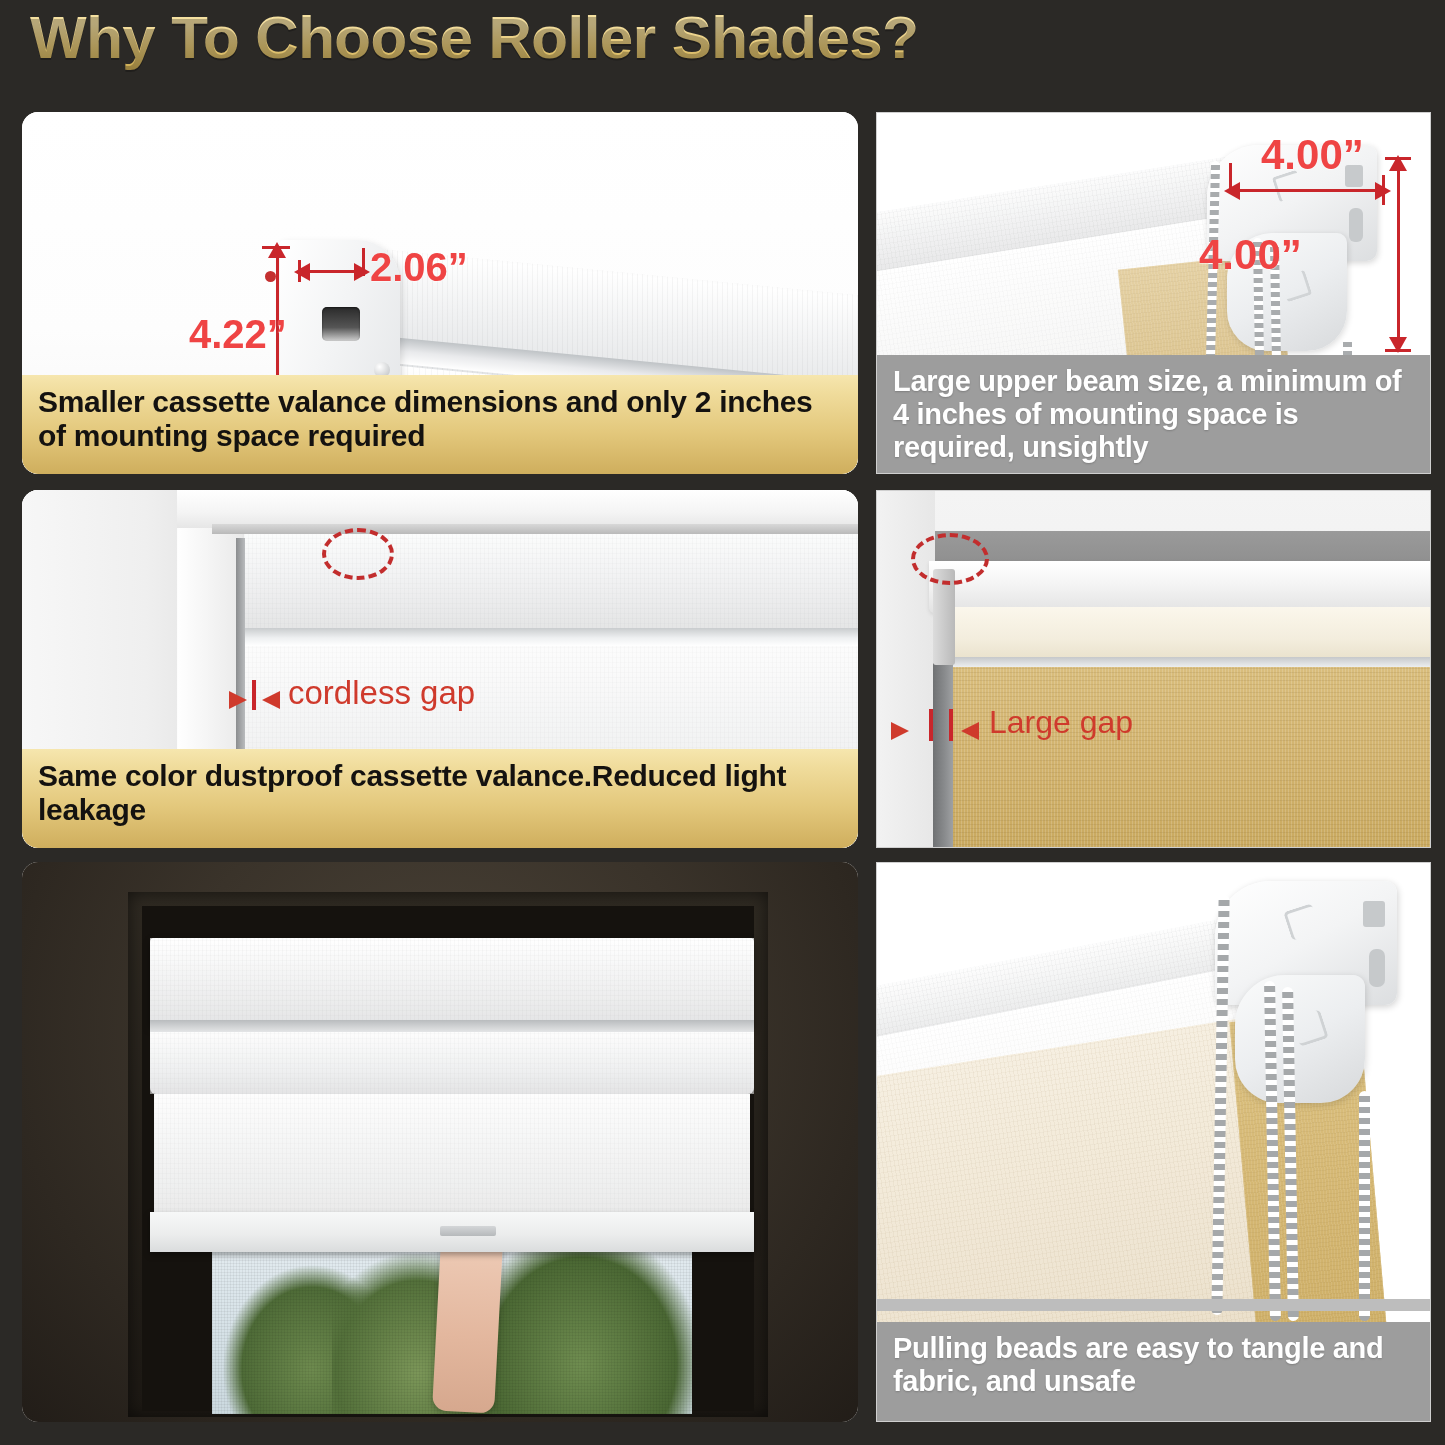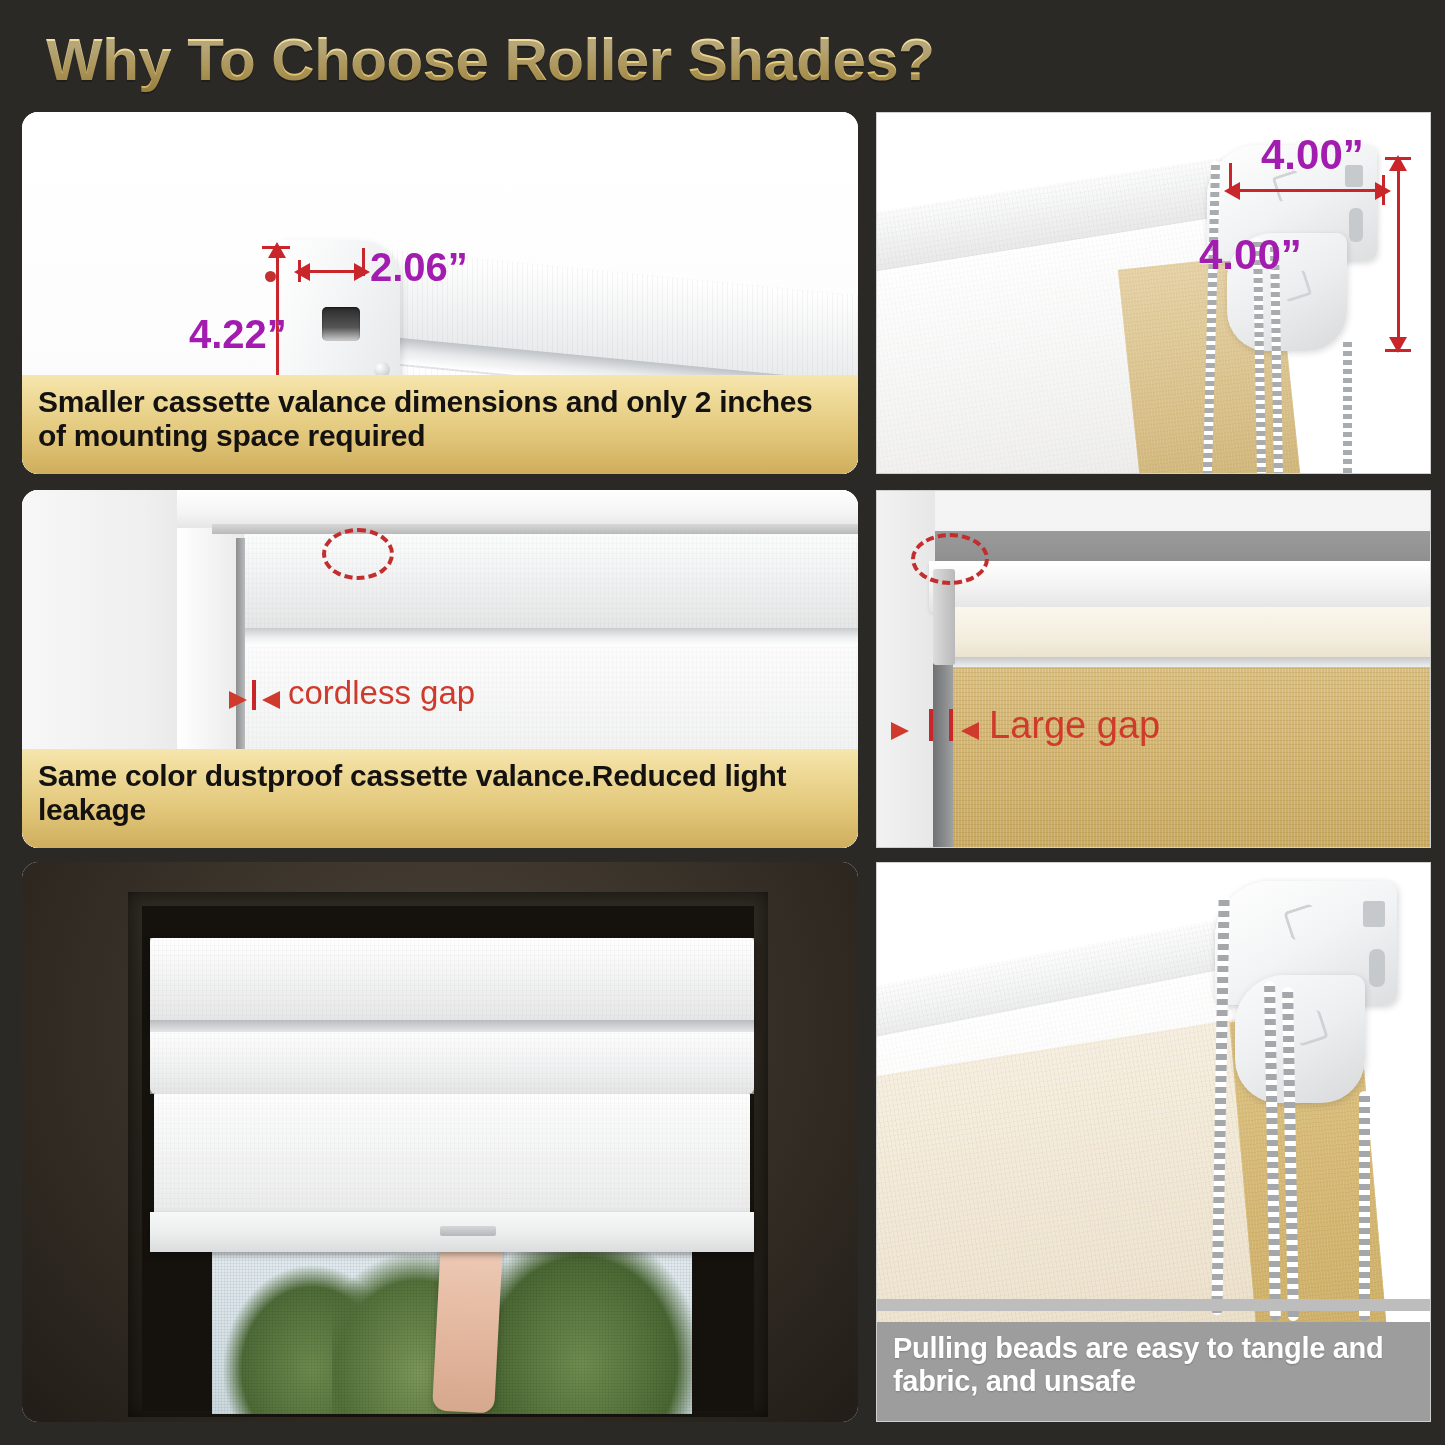--- a/index.html
+++ b/index.html
@@ -16,35 +16,34 @@
     position: relative;
     width: 1445px;
     height: 1445px;
     background: #2b2926;
   }
 
   
   #page-title {
     position: absolute;
     left: 30px;
-    top: 26px;
+    top: 4px;
     width: 1000px;
     height: 68px;
     font-size: 60px;
     font-weight: bold;
     letter-spacing: -0.5px;
     line-height: 68px;
     white-space: nowrap;
     background: linear-gradient(180deg, #f7e3a0 0%, #f3deA0 30%, #e5c877 62%, #c8a74e 100%);
     -webkit-background-clip: text;
     background-clip: text;
     color: transparent;
     -webkit-text-fill-color: transparent;
     text-shadow: 0 2px 0 rgba(0,0,0,0.25);
-    margin-left: 16px;
   }
 
   
   .panel {
     position: absolute;
     overflow: hidden;
     background: #ffffff;
   }
   .panel.left  { border-radius: 16px; }
   .panel.right { border-radius: 0; border: 1px solid #cfcfcf; }
@@ -101,21 +100,21 @@
     position: absolute; inset: 0;
     background:
       repeating-linear-gradient(0deg, rgba(120,92,40,0.12) 0 1px, rgba(255,255,255,0) 1px 4px),
       repeating-linear-gradient(90deg, rgba(255,255,255,0.16) 0 1px, rgba(255,255,255,0) 1px 3px),
       linear-gradient(180deg, #d9bd7c 0%, #d2b36e 50%, #c9a95f 100%);
   }
 
   
   .dim-label {
     position: absolute;
-    color: #a21caf;
+    color: #ef4444;
     font-weight: bold;
     white-space: nowrap;
     z-index: 25;
     text-shadow: 0 1px 1px rgba(255,255,255,0.55);
   }
   .gap-label {
     position: absolute;
     color: #cf3a2c;
     font-weight: normal;
     white-space: nowrap;
@@ -271,20 +270,21 @@
       <div class="dim-label" style="left:384px; top:18px; font-size:42px;">4.00”</div>
 
       <div class="rline" style="left:520px; top:44px; width:3px; height:195px;"></div>
       <div class="rline" style="left:508px; top:44px; width:26px; height:3px;"></div>
       <div class="rline" style="left:508px; top:236px; width:26px; height:3px;"></div>
       <div class="tick-up" style="left:512px; top:42px;"></div>
       <div class="tick-dn" style="left:512px; top:224px;"></div>
       <div class="dim-label" style="left:322px; top:118px; font-size:42px;">4.00”</div>
     </div>
 
+    <div class="caption gray tall3">Large upper beam size, a minimum of 4 inches of mounting space is required, unsightly</div>
   </div>
 
   <div class="panel left" style="left:22px; top:490px; width:836px; height:358px;">
     <div class="photo">
       <div style="position:absolute; inset:0; background:linear-gradient(180deg,#fbfbfb 0%,#f3f3f3 100%);"></div>
 
       <div style="position:absolute; left:0; top:0; width:190px; height:100%;
                   background:linear-gradient(90deg,#f7f7f7 0%,#efefef 65%,#e4e4e4 100%);"></div>
       <div style="position:absolute; left:155px; top:0; width:70px; height:100%;
                   background:linear-gradient(90deg,#ffffff 0%,#f6f6f6 40%,#e8e8e8 100%);
@@ -350,21 +350,21 @@
       <div style="position:absolute; left:56px; top:78px; width:22px; height:96px;
                   background:linear-gradient(90deg,#dcdcdc,#b9b9b9);
                   border-radius:3px;"></div>
 
       <div class="dashed-oval" style="left:34px; top:42px; width:78px; height:52px;"></div>
 
       <div class="arrow-r" style="left:14px; top:231px;"></div>
       <div class="rline" style="left:52px; top:218px; width:4px; height:32px;"></div>
       <div class="rline" style="left:72px; top:218px; width:4px; height:32px;"></div>
       <div class="arrow-l" style="left:84px; top:231px;"></div>
-      <div class="gap-label" style="left:112px; top:213px; font-size:38px;">Large gap</div>
+      <div class="gap-label" style="left:112px; top:213px; font-size:32px;">Large gap</div>
     </div>
 
   </div>
 
   <div class="panel left" style="left:22px; top:862px; width:836px; height:560px;">
     <div class="photo">
 
       <div style="position:absolute; inset:0;
                   background:radial-gradient(ellipse at 50% 30%, #4a4237 0%, #3a332a 45%, #221d18 100%);"></div>
 

